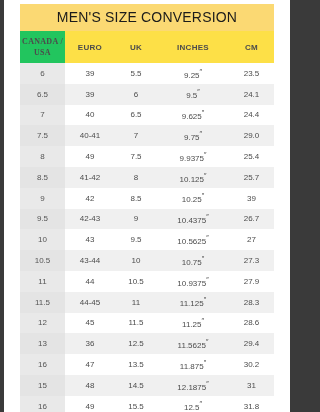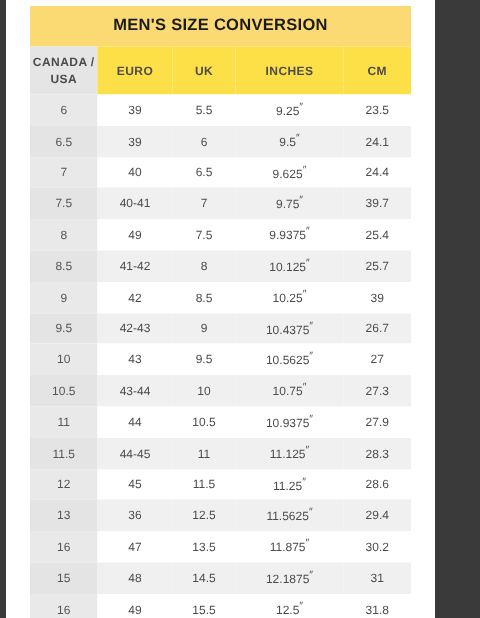--- a/index.html
+++ b/index.html
@@ -27,22 +27,22 @@
     position: absolute;
     left: 16px;
     top: 4px;
     width: 254px;
   }
   #title-banner {
     background: #fbd973;
     height: 27px;
     line-height: 27px;
     text-align: center;
-    font-size: 11px;
-    font-weight: bold;
+    font-size: 14px;
+    font-weight: normal;
     color: #1b1b1b;
     letter-spacing: 0.2px;
   }
   table.conv {
     border-collapse: collapse;
     width: 254px;
     table-layout: fixed;
   }
   table.conv th, table.conv td {
     padding: 0;
@@ -55,22 +55,23 @@
   }
   thead th {
     height: 32px;
     font-size: 8px;
     font-weight: bold;
     color: #1f1f1f;
     background: #fde047;
     letter-spacing: 0.3px;
   }
   thead th.col-first {
-    background: #e5e5e5;
+    background: #22c55e;
     line-height: 11px;
+    font-family: Liberation Serif, serif;
   }
   tbody td {
     height: 20.8px;
     background: #ffffff;
   }
   tbody tr.alt td {
     background: #f0f0f0;
   }
   tbody td.col-first {
     background: #e9e9e9;
@@ -135,21 +136,21 @@
             <td>40</td>
             <td>6.5</td>
             <td>9.625<span class="inch-mark">″</span></td>
             <td>24.4</td>
           </tr>
           <tr class="alt">
             <td class="col-first">7.5</td>
             <td>40-41</td>
             <td>7</td>
             <td>9.75<span class="inch-mark">″</span></td>
-            <td>39.7</td>
+            <td>29.0</td>
           </tr>
           <tr>
             <td class="col-first">8</td>
             <td>49</td>
             <td>7.5</td>
             <td>9.9375<span class="inch-mark">″</span></td>
             <td>25.4</td>
           </tr>
           <tr class="alt">
             <td class="col-first">8.5</td>

